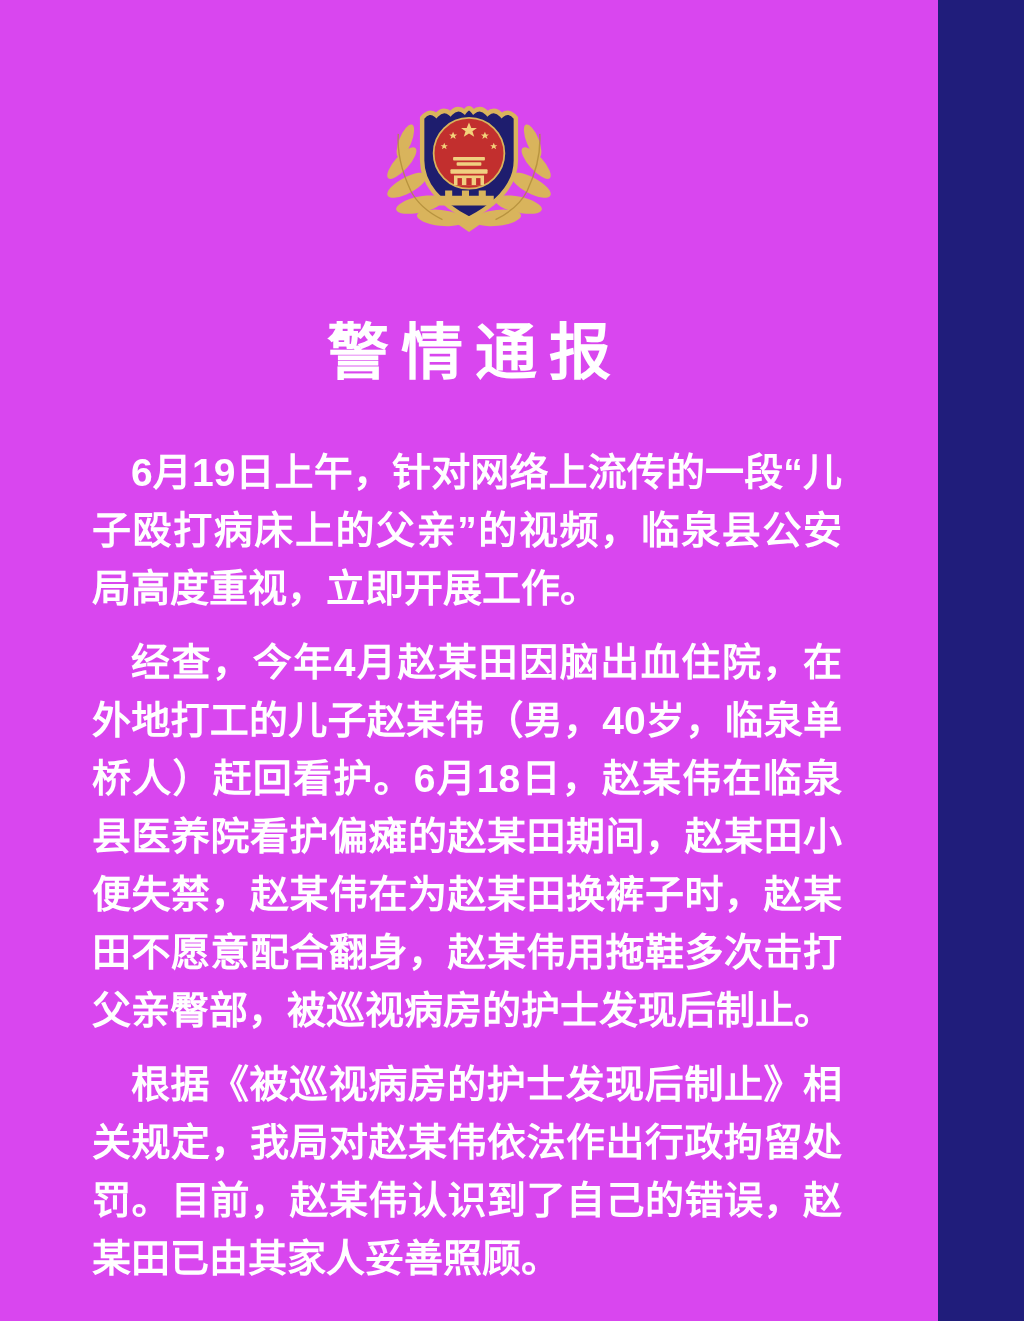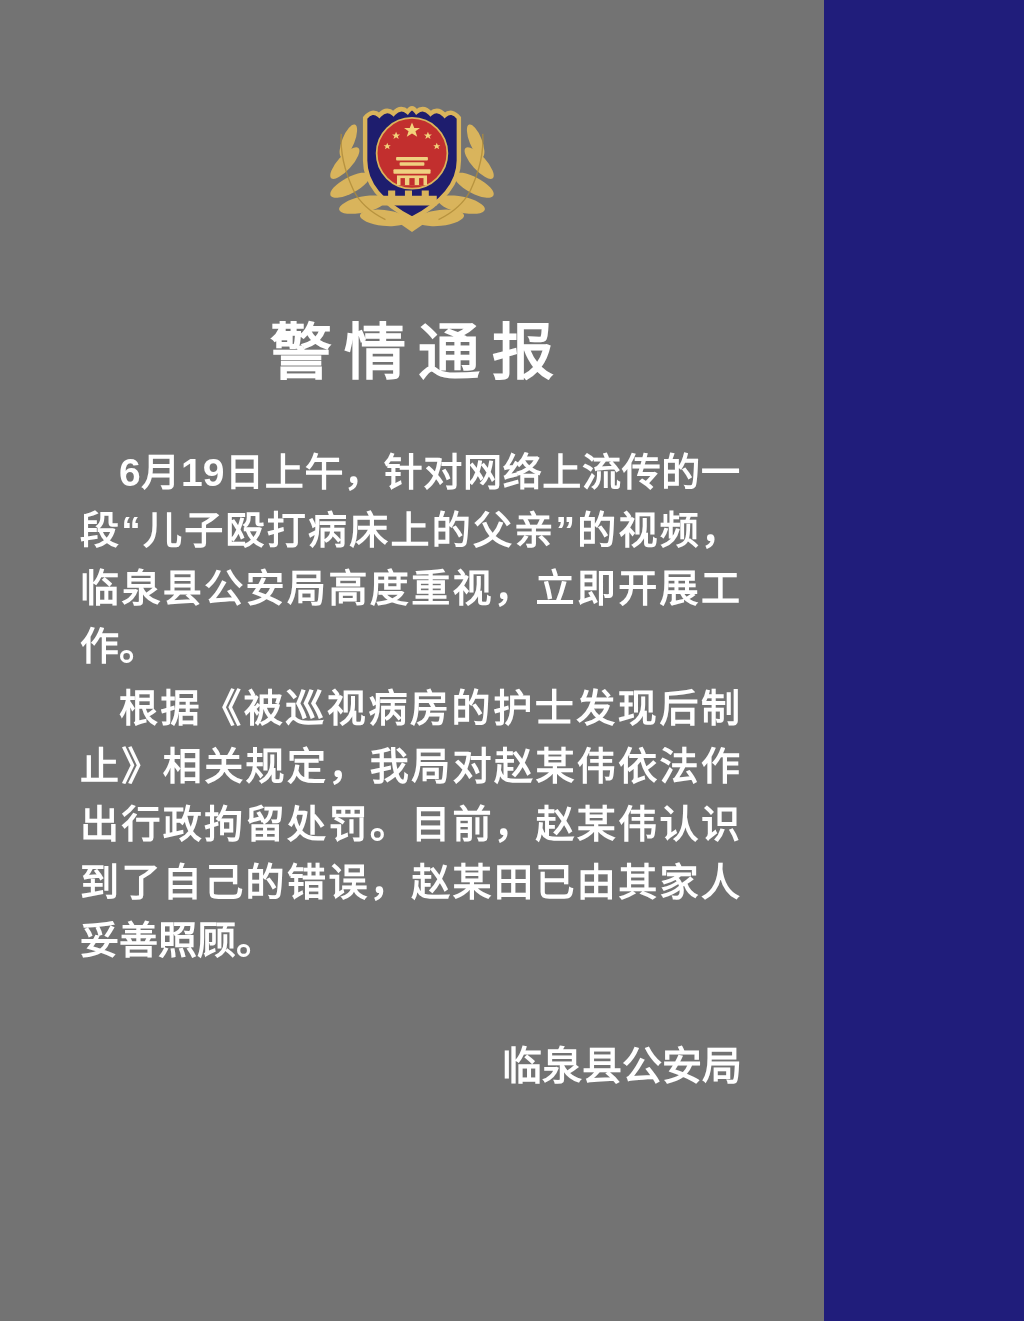--- a/index.html
+++ b/index.html
@@ -5,23 +5,23 @@
   html, body { margin: 0; padding: 0; }
   body {
     width: 1024px;
     height: 1321px;
     background: #201d7b;
     font-family: "Liberation Sans", "DejaVu Sans", sans-serif;
     overflow: hidden;
   }
   .page {
     position: relative;
-    width: 824px;
+    width: 938px;
     height: 1321px;
-    background: #737373;
+    background: #d946ef;
     color: #ffffff;
   }
   .badge-wrap {
     padding-top: 72px;
     text-align: center;
   }
   .badge-wrap svg { display: inline-block; }
   .notice-title {
     margin-top: 58px;
     text-align: center;
@@ -34,21 +34,21 @@
   .notice-body {
     margin-top: 52px;
     padding: 0 80px 0 76px;
     font-size: 39px;
     font-weight: 700;
     line-height: 58px;
     text-align: justify;
     color: #ffffff;
   }
   .notice-body p {
-    margin: 4px;
+    margin: 16px;
     text-indent: 1em;
   }
   .notice-footer {
     margin-top: 64px;
     padding-right: 82px;
     text-align: right;
     font-size: 40px;
     font-weight: 700;
     line-height: 64px;
     color: #ffffff;
@@ -111,20 +111,21 @@
       </g>
 
       <path d="M64 140 h9 v-6 h8 v6 h11 v-6 h8 v6 h11 v-6 h8 v6 h9 v11 h-64 z" fill="#d9b45c"></path>
     </svg>
   </div>
 
   <div class="notice-title">警情通报</div>
 
   <div class="notice-body">
     <p>6月19日上午，针对网络上流传的一段“儿子殴打病床上的父亲”的视频，临泉县公安局高度重视，立即开展工作。</p>
+    <p>经查，今年4月赵某田因脑出血住院，在外地打工的儿子赵某伟（男，40岁，临泉单桥人）赶回看护。6月18日，赵某伟在临泉县医养院看护偏瘫的赵某田期间，赵某田小便失禁，赵某伟在为赵某田换裤子时，赵某田不愿意配合翻身，赵某伟用拖鞋多次击打父亲臀部，被巡视病房的护士发现后制止。</p>
     <p>根据《被巡视病房的护士发现后制止》相关规定，我局对赵某伟依法作出行政拘留处罚。目前，赵某伟认识到了自己的错误，赵某田已由其家人妥善照顾。</p>
   </div>
 
   <div class="notice-footer">
     <div>临泉县公安局</div>
 
   </div>
 
 </div>
 

